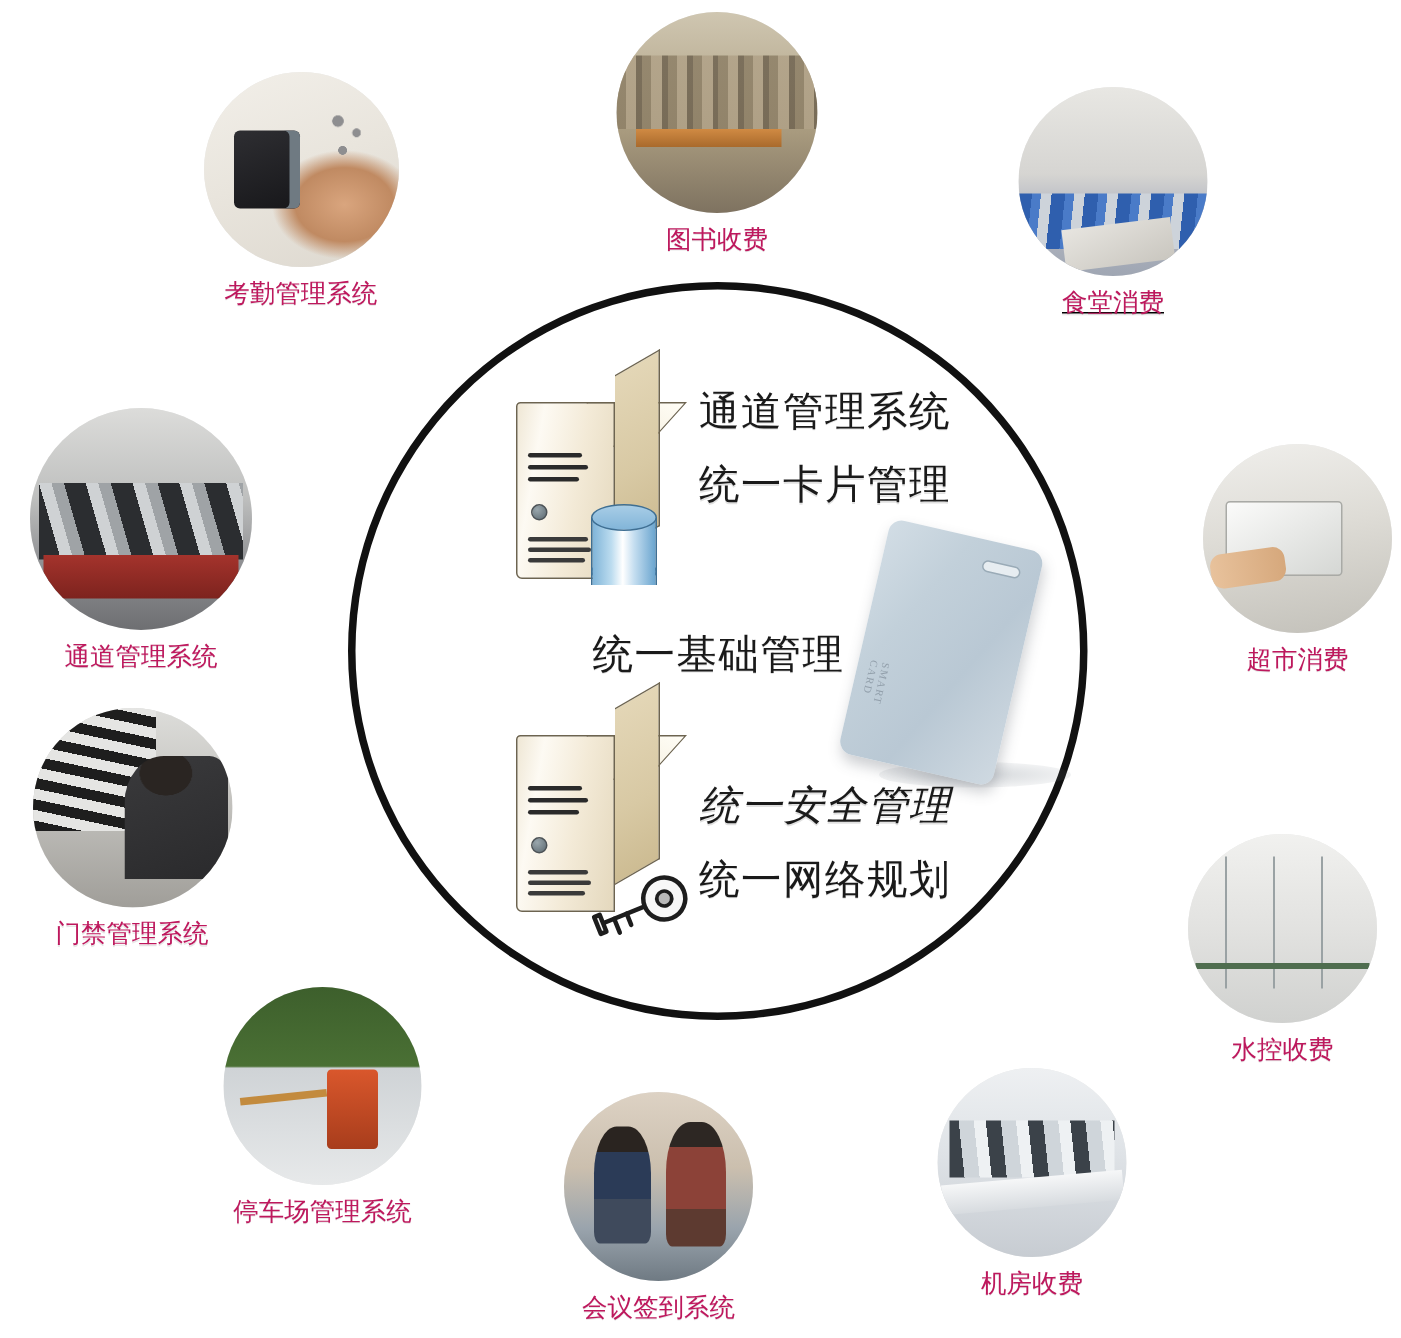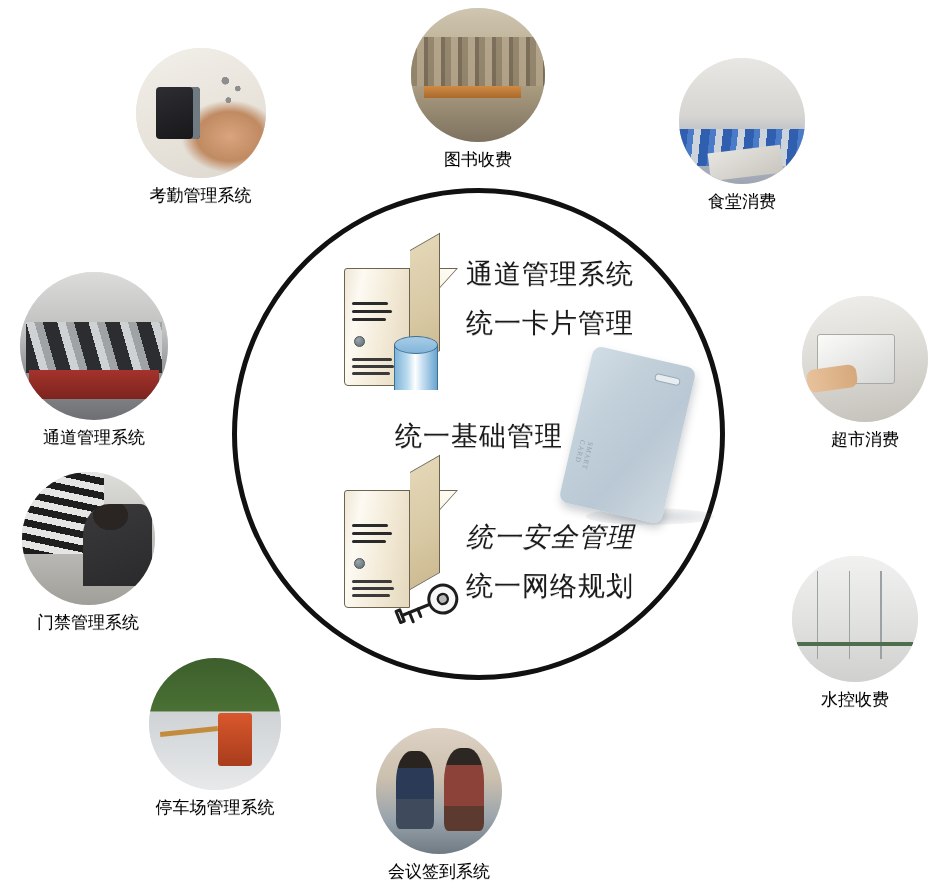--- a/index.html
+++ b/index.html
@@ -207,21 +207,21 @@
   .node-photo {
     border-radius: 50%;
     overflow: hidden;
     position: relative;
     margin: 0 auto;
     background: #e9e9e9;
   }
   .node-label {
     margin-top: 6px;
     font-size: 17px;
-    color: #000000;
+    color: #be185d;
     white-space: nowrap;
     font-family: "Liberation Serif", "DejaVu Serif", serif;
     text-shadow: 0 1px 0 rgba(0,0,0,0.10);
   }
   .node-photo .ph {
     position: absolute;
     left: 0; top: 0; right: 0; bottom: 0;
   }
 
   
@@ -457,41 +457,47 @@
     <div class="node-label">考勤管理系统</div>
   </div>
 
   <div class="node" style="left:408px; top:8px; width:140px;">
     <div class="node-photo" style="width:134px; height:134px;">
       <div class="ph ph-library"></div>
     </div>
     <div class="node-label">图书收费</div>
   </div>
 
-  <div class="node" style="left:672px; top:58px; width:140px;">
+  <div class="node" style="left:672px; top:58px; width:140px;text-decoration:underline;">
     <div class="node-photo" style="width:126px; height:126px;">
       <div class="ph ph-canteen"></div>
     </div>
     <div class="node-label">食堂消费</div>
   </div>
 
   <div class="node" style="left:795px; top:296px; width:140px;">
     <div class="node-photo" style="width:126px; height:126px;">
       <div class="ph ph-supermarket"></div>
     </div>
     <div class="node-label">超市消费</div>
   </div>
 
   <div class="node" style="left:785px; top:556px; width:140px;">
     <div class="node-photo" style="width:126px; height:126px;">
       <div class="ph ph-water"></div>
     </div>
     <div class="node-label">水控收费</div>
   </div>
 
+  <div class="node" style="left:618px; top:712px; width:140px;">
+    <div class="node-photo" style="width:126px; height:126px;">
+      <div class="ph ph-lab"></div>
+    </div>
+    <div class="node-label">机房收费</div>
+  </div>
 
   <div class="node" style="left:369px; top:728px; width:140px;">
     <div class="node-photo" style="width:126px; height:126px;">
       <div class="ph ph-meeting"></div>
     </div>
     <div class="node-label">会议签到系统</div>
   </div>
 
   <div class="node" style="left:140px; top:658px; width:150px;">
     <div class="node-photo" style="width:132px; height:132px;">

